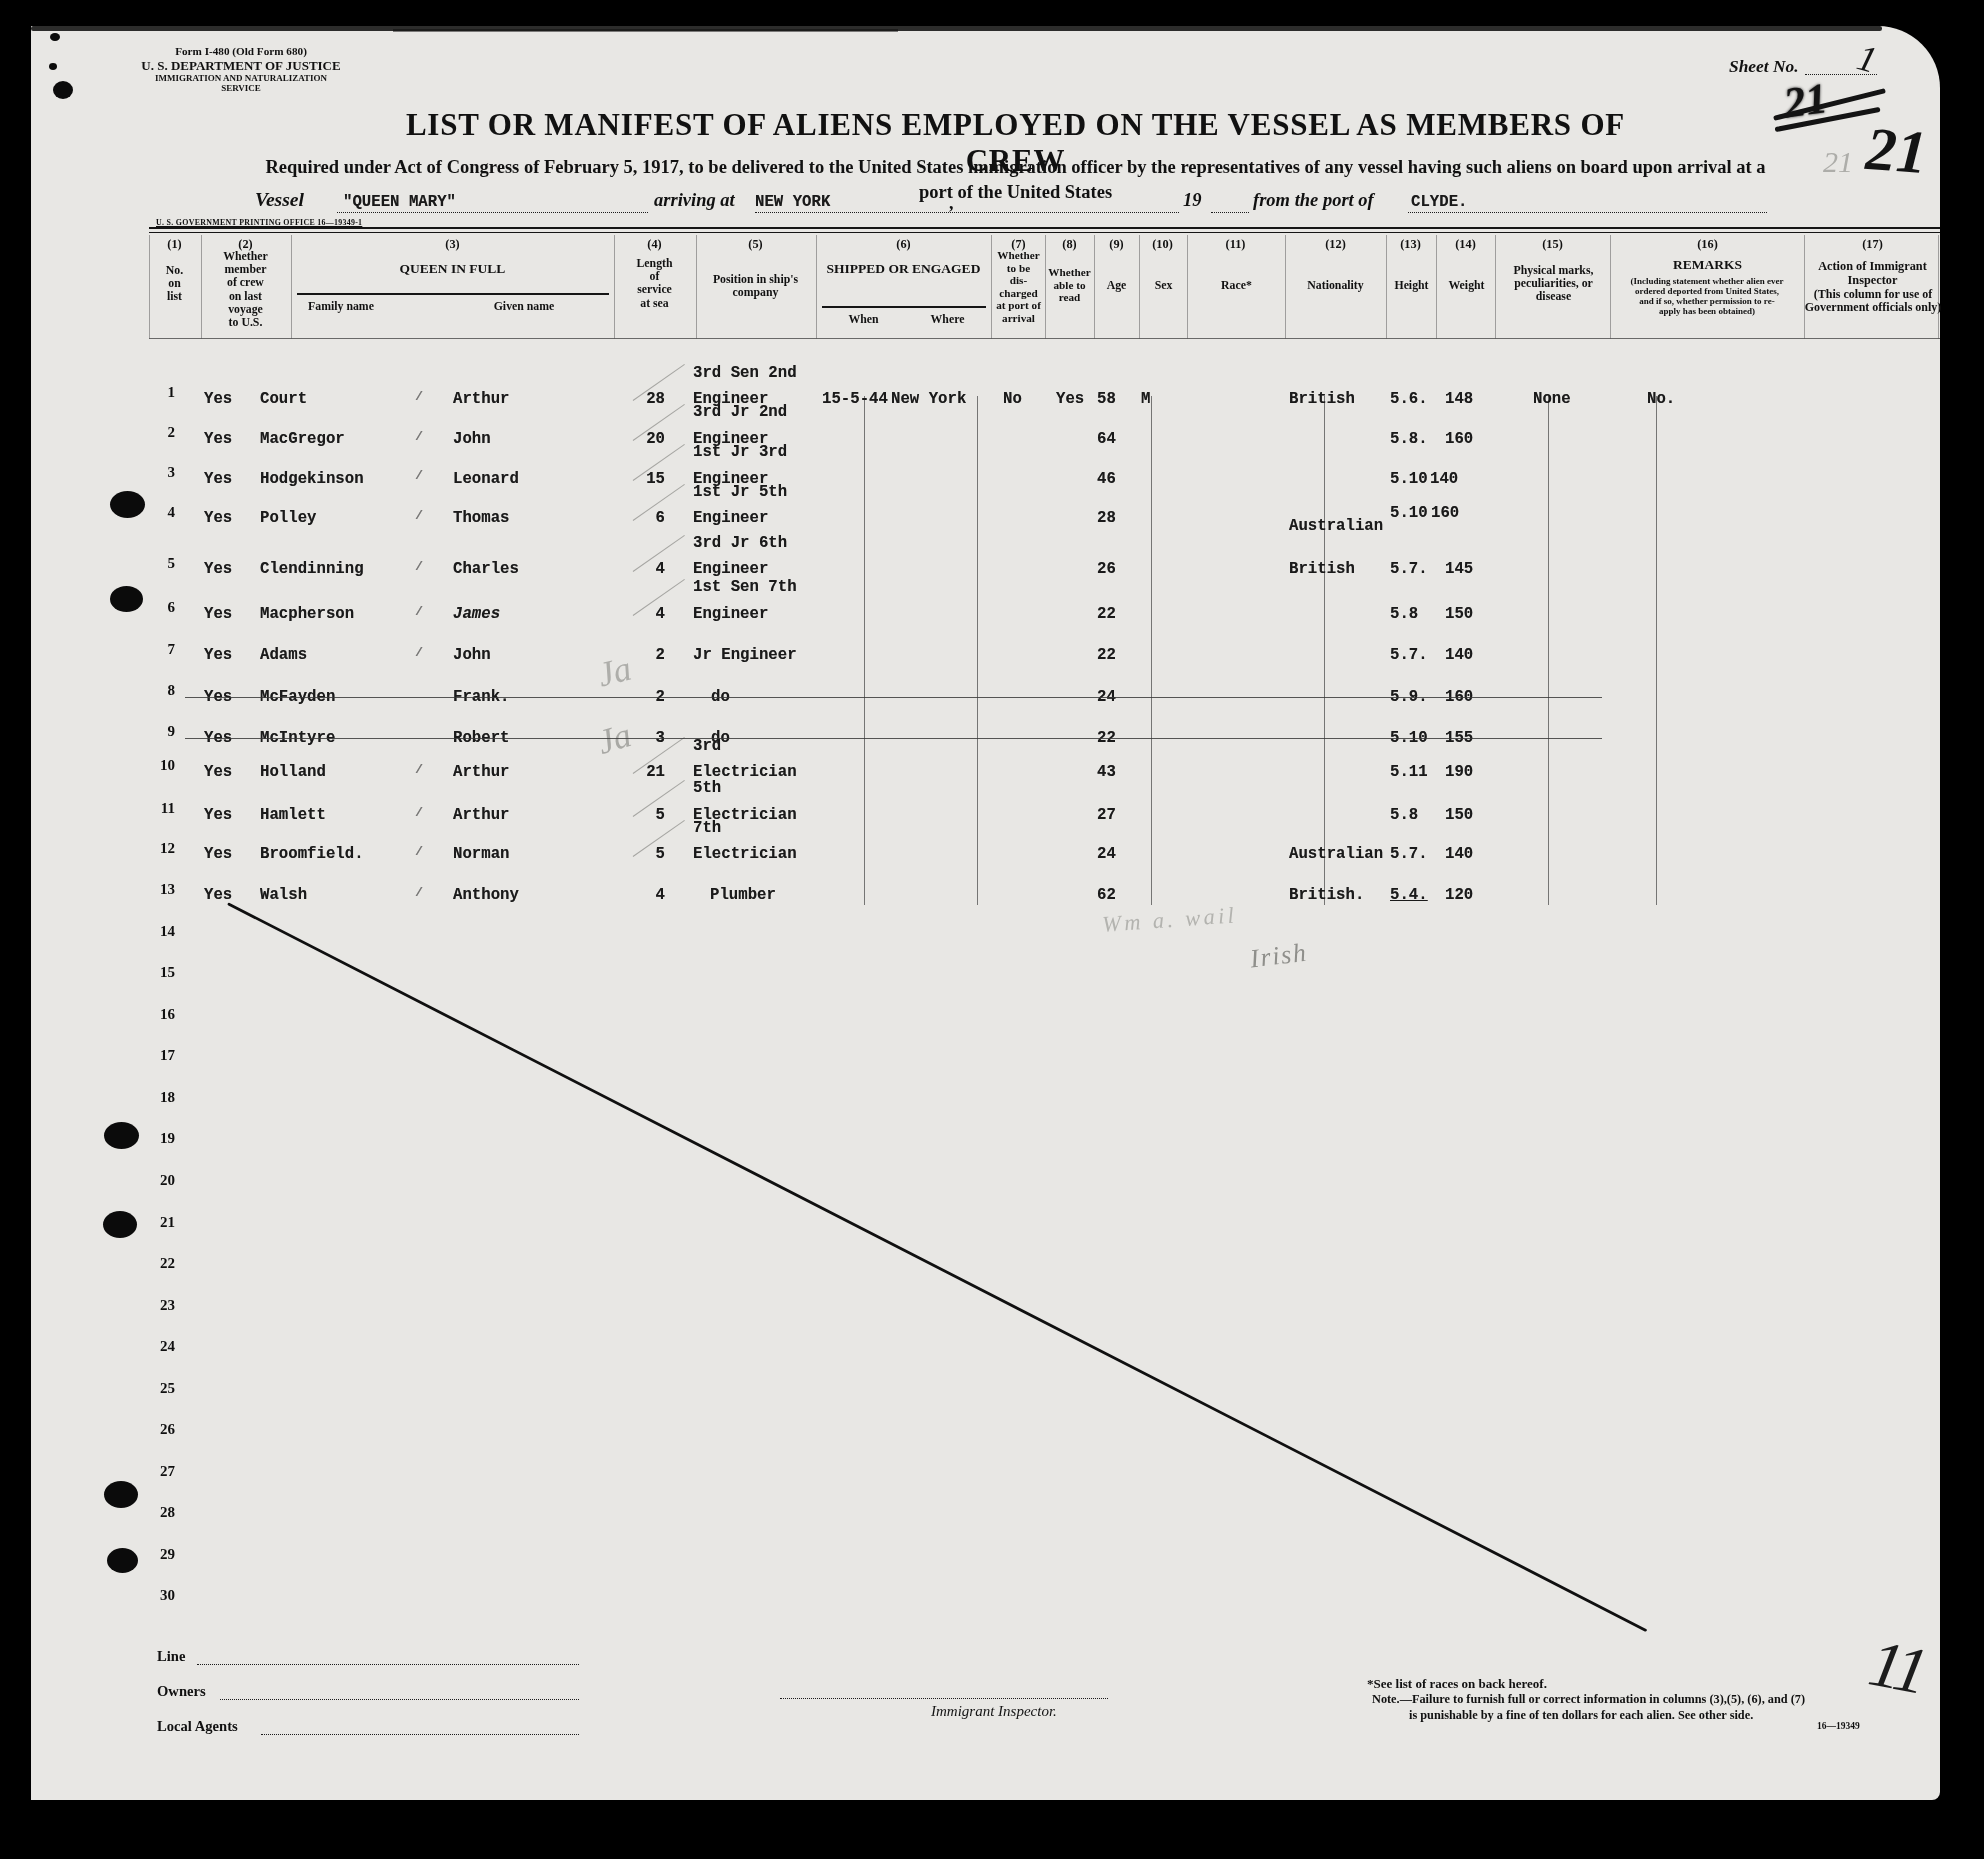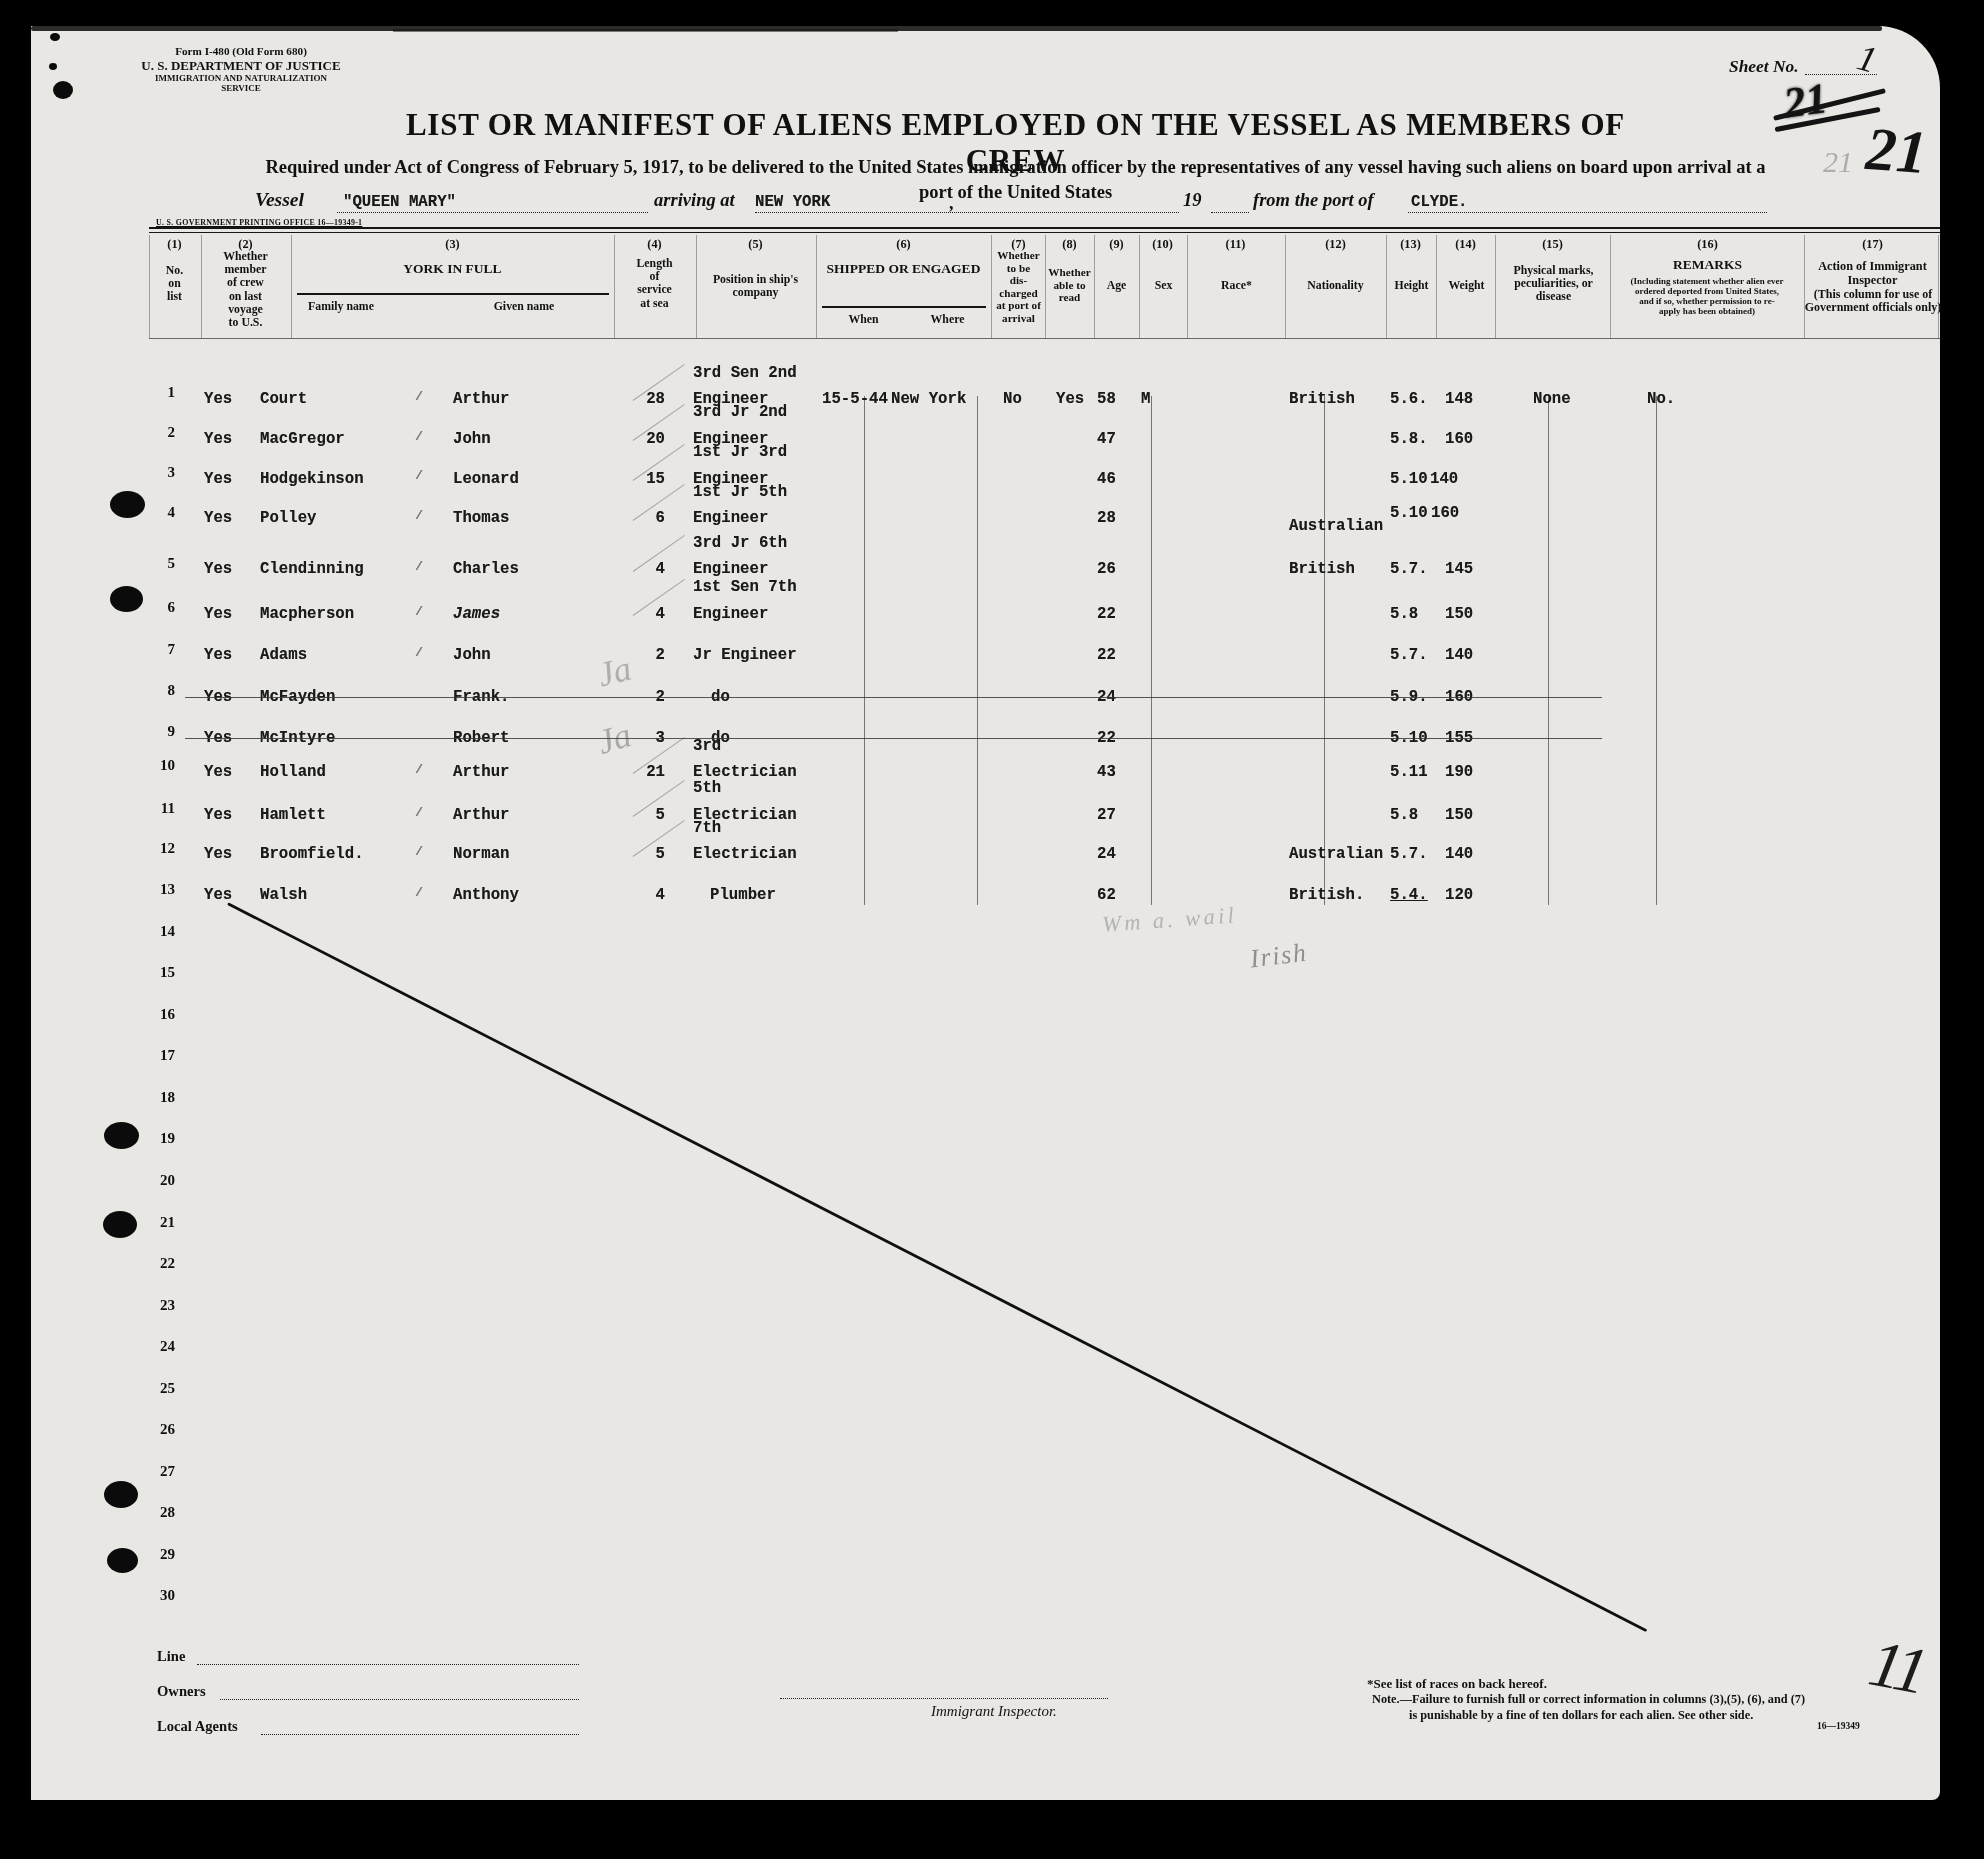--- a/index.html
+++ b/index.html
@@ -78,21 +78,21 @@
 on
 list</div>
       <div class="abs hdr" style="left: 212px; top: 238px; width: 67px; font-size: 12.3px;">(2)</div>
       <div class="abs hdr" style="left: 150px; top: 250px; width: 191px; font-size: 11.8px;">Whether
 member
 of crew
 on last
 voyage
 to U.S.</div>
       <div class="abs hdr" style="left: 419px; top: 238px; width: 67px; font-size: 12.3px;">(3)</div>
-      <div class="abs hdr" style="left: 357px; top: 261px; width: 191px; font-size: 13.5px;">YORK IN FULL</div>
+      <div class="abs hdr" style="left: 357px; top: 261px; width: 191px; font-size: 13.5px;">QUEEN IN FULL</div>
       <div class="abs hdr" style="left: 621px; top: 238px; width: 67px; font-size: 12.3px;">(4)</div>
       <div class="abs hdr" style="left: 559px; top: 257px; width: 191px; font-size: 11.8px;">Length
 of
 service
 at sea</div>
       <div class="abs hdr" style="left: 722px; top: 238px; width: 67px; font-size: 12.3px;">(5)</div>
       <div class="abs hdr" style="left: 660px; top: 273px; width: 191px; font-size: 11.8px;">Position in ship's
 company</div>
       <div class="abs hdr" style="left: 870px; top: 238px; width: 67px; font-size: 12.3px;">(6)</div>
       <div class="abs hdr" style="left: 808px; top: 261px; width: 191px; font-size: 13.5px;">SHIPPED OR ENGAGED</div>
@@ -182,21 +182,21 @@
       <div class="abs typed" style="left: 1647px; top: 390px;">No.</div>
       <div class="abs typed" style="left: 613px; top: 390px; width: 52px; text-align: right;">28</div>
       <div class="abs typed" style="left: 693px; top: 364px;">3rd Sen 2nd</div>
       <div class="tick" style="left: 633px; top: 400px; width: 63px;"></div>
       <div class="abs typed" style="left: 415px; top: 389px; opacity: 0.55; font-size: 13.5px;">/</div>
       <div class="abs rownum" style="left: 149px; top: 424px;">2</div>
       <div class="abs typed" style="left: 204px; top: 430px;">Yes</div>
       <div class="abs typed" style="left: 260px; top: 430px;">MacGregor</div>
       <div class="abs typed" style="left: 453px; top: 430px;">John</div>
       <div class="abs typed" style="left: 693px; top: 430px;">Engineer</div>
-      <div class="abs typed" style="left: 1097px; top: 430px;">47</div>
+      <div class="abs typed" style="left: 1097px; top: 430px;">64</div>
       <div class="abs typed" style="left: 1390px; top: 430px;">5.8.</div>
       <div class="abs typed" style="left: 1445px; top: 430px;">160</div>
       <div class="abs typed" style="left: 613px; top: 430px; width: 52px; text-align: right;">20</div>
       <div class="abs typed" style="left: 693px; top: 403px;">3rd Jr 2nd</div>
       <div class="tick" style="left: 633px; top: 440px; width: 63px;"></div>
       <div class="abs typed" style="left: 415px; top: 429px; opacity: 0.55; font-size: 13.5px;">/</div>
       <div class="abs rownum" style="left: 149px; top: 464px;">3</div>
       <div class="abs typed" style="left: 204px; top: 470px;">Yes</div>
       <div class="abs typed" style="left: 260px; top: 470px;">Hodgekinson</div>
       <div class="abs typed" style="left: 453px; top: 470px;">Leonard</div>

